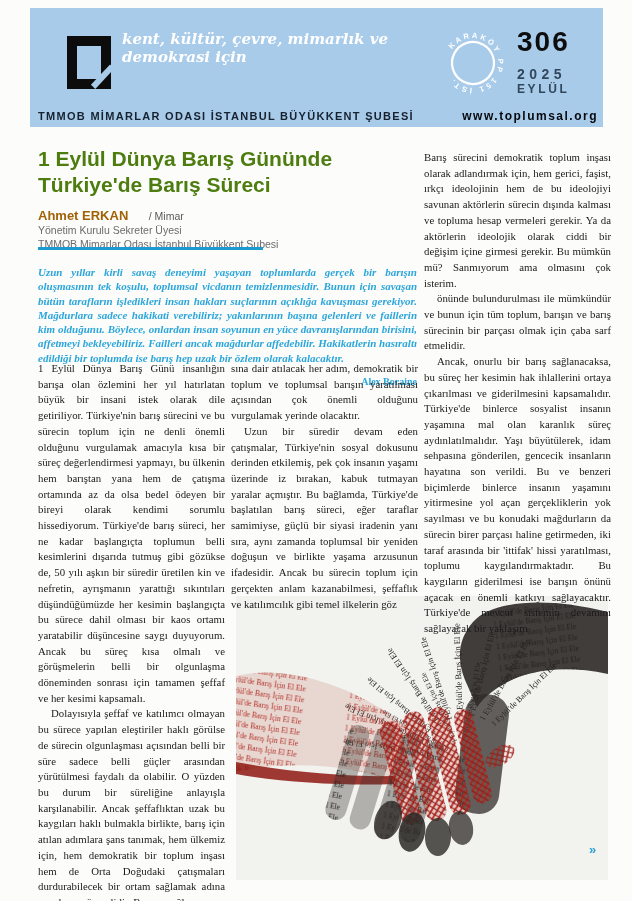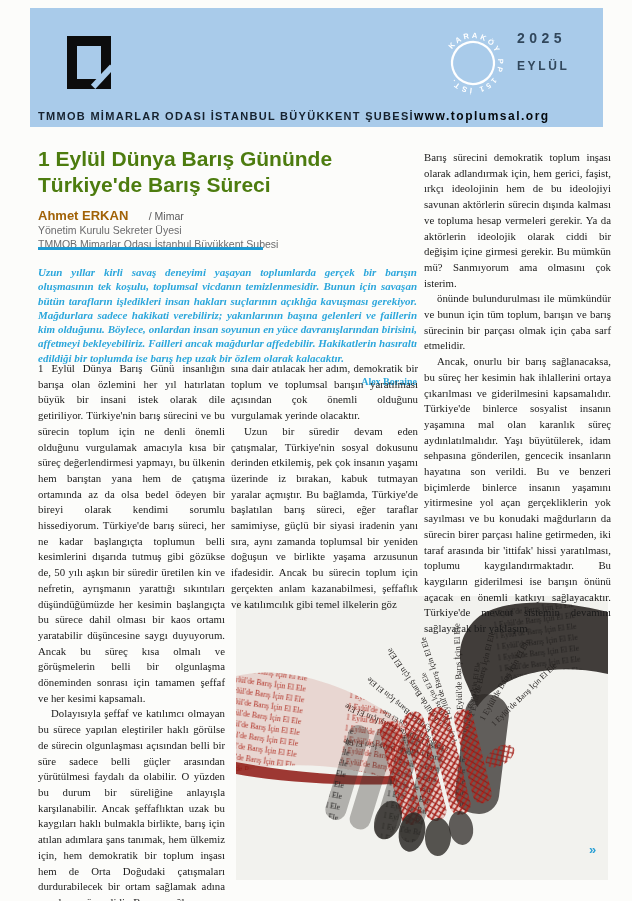--- a/index.html
+++ b/index.html
@@ -12,24 +12,24 @@
   .logo{position:absolute;left:36px;top:27px}
   .tagline{position:absolute;left:92px;top:22px;width:340px;
            font-family:"DejaVu Serif",serif;font-style:italic;font-weight:700;
            font-size:15px;color:#ffffff}
   .masttitle{position:absolute;left:89px;top:37px;
              font-family:"DejaVu Serif",serif;font-style:italic;font-weight:700;
              font-size:35px;color:#0e0e0e;letter-spacing:.5px}
   .stamp{position:absolute;left:408px;top:20px}
   .issue{position:absolute;left:487px;top:19px;width:84px}
   .issue-no{font-size:28px;font-weight:800;letter-spacing:2px;color:#0d0d0d;line-height:30px}
-  .issue-year{margin-top:3px;font-size:14px;font-weight:700;letter-spacing:4.5px;color:#31475c}
-  .issue-month{margin-top:13px;font-size:12px;font-weight:700;letter-spacing:2.6px;color:#31475c}
+  .issue-year{margin-top:9px;font-size:14px;font-weight:700;letter-spacing:4.5px;color:#31475c}
+  .issue-month{margin-top:0;font-size:12px;font-weight:700;letter-spacing:2.6px;color:#31475c}
   .orgline{position:absolute;left:8px;right:5px;bottom:4px;display:flex;
-           align-items:baseline}
+           justify-content:space-between;align-items:baseline}
   .org-name{font-size:11px;font-weight:600;letter-spacing:1.3px;color:#16222f;white-space:nowrap}
   .site{font-size:12px;font-weight:800;letter-spacing:1.5px;color:#05090d;white-space:nowrap;cursor:pointer}
 
   
   .title{position:absolute;left:38px;top:146px;width:394px;
          font-size:21px;line-height:26px;font-weight:700;color:#4d7c0f}
   .byline{position:absolute;left:38px;top:206px;width:300px}
   .author{font-size:13px;font-weight:700;color:#a16207}
   .role{font-size:10.5px;color:#5a5a5c;margin-left:16px}
   .aff{font-size:10.5px;line-height:13.5px;color:#6b6b6d}
@@ -58,30 +58,32 @@
 <body>
 
 <div class="stage">
 
   <header class="band">
     <svg class="logo" width="46" height="56" viewBox="0 0 46 56">
       <rect x="1" y="1" width="44" height="53" fill="#0c0c0c"></rect>
       <rect x="11" y="11" width="24" height="33" fill="#a9cbea"></rect>
       <rect x="25" y="42" width="28" height="6" fill="#a9cbea" transform="rotate(-47 34 46)"></rect>
     </svg>
+    <div class="tagline">kent, kültür, çevre, mimarlık ve demokrasi için</div>
     <svg class="stamp" width="70" height="70" viewBox="0 0 70 70">
       <defs>
           <path id="stc" d="M 35 10 A 25 25 0 1 1 34.99 10"></path>
         </defs>
       <g transform="rotate(-62 35 35)">
         <circle cx="35" cy="35" r="21" fill="none" stroke="#ffffff" stroke-width="2.2"></circle>
         <text font-family="Liberation Sans, sans-serif" font-size="7.5" font-weight="700" fill="#ffffff" letter-spacing="2.5"><textPath href="#stc" startOffset="2">KARAKÖY PP 151 İST.</textPath></text>
       </g>
     </svg>
     <div class="issue">
+      <div class="issue-no">306</div>
       <div class="issue-year">2025</div>
       <div class="issue-month">EYLÜL</div>
     </div>
     <div class="orgline">
       <span class="org-name">TMMOB MİMARLAR ODASI İSTANBUL BÜYÜKKENT ŞUBESİ</span>
       <span class="site">www.toplumsal.org</span>
     </div>
   </header>
 
   <svg class="artwork" viewBox="0 0 372 284">

